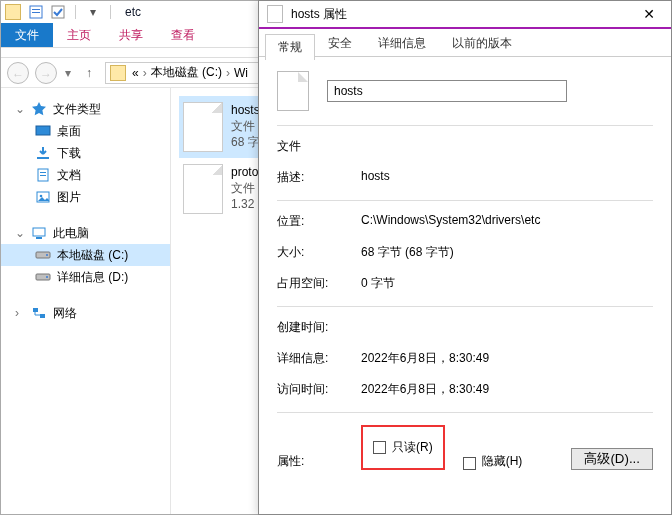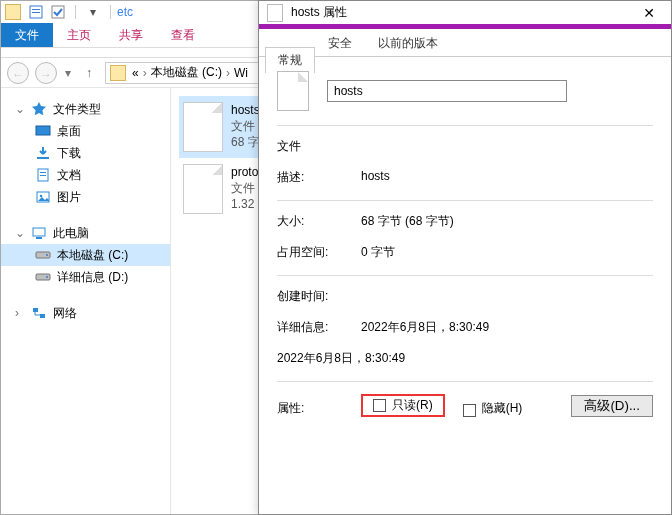--- a/index.html
+++ b/index.html
@@ -4,21 +4,21 @@
 <style>
   * { box-sizing: border-box; margin: 0; padding: 0; font-family: "Microsoft YaHei", "Segoe UI", sans-serif; }
   body { width: 672px; height: 515px; overflow: hidden; font-size: 12px; background: #fff; position: relative; }
 
   
   .explorer { position: absolute; left: 0; top: 0; width: 672px; height: 515px; border: 1px solid #aaa; background: #fff; }
   .titlebar { height: 22px; display: flex; align-items: center; padding-left: 4px; background: #fff; }
   .titlebar .ticon { width: 16px; height: 16px; background: #ffe9a8; border: 1px solid #d6b65c; margin-right: 4px; }
   .titlebar .sep { width: 1px; height: 14px; background: #ccc; margin: 0 6px; }
   .titlebar .qat { width: 14px; height: 14px; display: inline-flex; align-items: center; justify-content: center; color: #555; margin: 0 4px; }
-  .titlebar .title { color: #3b82f6; }
+  .titlebar .title { margin-left: 8px; color: #0f172a; }
 
   .ribbon-tabs { height: 25px; display: flex; align-items: stretch; border-bottom: 1px solid #ddd; }
   .ribbon-tabs .tab { padding: 0 14px; display: flex; align-items: center; color: #be185d; }
   .ribbon-tabs .tab.active { background: #1979ca; color: #fff; }
   .ribbon-band { height: 10px; border-bottom: 1px solid #ddd; }
 
   .addrbar { height: 30px; display: flex; align-items: center; gap: 6px; padding: 0 6px; border-bottom: 1px solid #e5e5e5; }
   .navbtn { width: 22px; height: 22px; border-radius: 50%; border: 1px solid #bbb; display: flex; align-items: center; justify-content: center; color: #777; background: #f7f7f7; }
   .navbtn.dis { color: #ccc; }
   .caret { color: #777; padding: 0 2px; }
@@ -39,39 +39,39 @@
   .content { flex: 1; padding: 8px 0 0 8px; }
   .file { display: flex; gap: 8px; padding: 6px 4px; }
   .file.sel { background: #cde8ff; }
   .file .thumb { width: 40px; height: 50px; background: #fff; border: 1px solid #ccc; position: relative; }
   .file .thumb::after { content: ""; position: absolute; top: 0; right: 0; width: 10px; height: 10px; background: linear-gradient(135deg, #fff 50%, #ddd 50%); }
   .file .meta { line-height: 16px; color: #555; }
   .file .name { color: #000; }
 
   
   .dialog { position: absolute; left: 258px; top: 0; width: 414px; height: 515px; background: #fff; border: 1px solid #888; box-shadow: -2px 0 8px rgba(0,0,0,0.15); }
-  .dlg-title { height: 28px; display: flex; align-items: center; padding-left: 8px; border-bottom: 5px solid #a21caf; }
+  .dlg-title { height: 28px; display: flex; align-items: center; padding-left: 8px; border-bottom: 2px solid #a21caf; }
   .dlg-title .dicon { width: 16px; height: 18px; border: 1px solid #bbb; margin-right: 8px; background: #fff; position: relative; }
   .dlg-title .dicon::after { content: ""; position: absolute; top: 0; right: 0; border-style: solid; border-width: 0 5px 5px 0; border-color: transparent #fff transparent transparent; }
   .dlg-close { margin-left: auto; width: 44px; height: 100%; display: flex; align-items: center; justify-content: center; font-size: 14px; }
   .dlg-tabs { display: flex; height: 28px; border-bottom: 1px solid #ccc; padding-left: 6px; align-items: flex-end; }
   .dlg-tabs .dtab { padding: 4px 12px; border: 1px solid transparent; border-bottom: none; color: #333; }
-  .dlg-tabs .dtab.active { border-color: #ccc; background: #fff; position: relative; top: 17px; margin-top: 6px; }
+  .dlg-tabs .dtab.active { border-color: #ccc; background: #fff; position: relative; top: 4px; margin-top: 6px; }
   .dlg-body { padding: 14px 18px 10px 18px; }
   .dlg-head { display: flex; align-items: center; gap: 18px; padding-bottom: 14px; border-bottom: 1px solid #ddd; margin-bottom: 12px; }
   .dlg-head .bigicon { width: 32px; height: 40px; border: 1px solid #bbb; background: #fff; position: relative; }
   .dlg-head .bigicon::after { content: ""; position: absolute; top: 0; right: 0; border-style: solid; border-width: 0 10px 10px 0; border-color: transparent #fff transparent transparent; background: #ddd; }
   .dlg-head input { border: 1px solid #888; height: 22px; padding: 0 6px; width: 240px; font-size: 12px; }
   .kv { display: flex; margin-bottom: 14px; }
   .kv .k { width: 84px; color: #000; }
   .kv .v { flex: 1; color: #000; }
   .hr { border-top: 1px solid #ddd; margin: 4px 0 12px 0; }
   .attrs { display: flex; align-items: flex-end; }
   .attrs .k { width: 84px; }
-  .attrs .red { border: 2px solid #e33; padding: 1px 10px; display: flex; align-items: center; gap: 6px; margin-right: 18px; }
+  .attrs .red { border: 2px solid #e33; padding: 12px 10px; display: flex; align-items: center; gap: 6px; margin-right: 18px; }
   .chk { width: 13px; height: 13px; border: 1px solid #555; background: #fff; display: inline-block; }
   .btn { border: 1px solid #888; background: #e9e9e9; height: 22px; padding: 0 12px; margin-left: auto; display: flex; align-items: center; }
 </style>
 </head>
 <body>
 
 <div class="explorer">
   <div class="titlebar">
     <span class="ticon"></span>
     <span class="qat">
@@ -219,53 +219,59 @@
 
 <div class="dialog">
   <div class="dlg-title">
     <span class="dicon"></span>
     <span>hosts 属性</span>
     <div class="dlg-close">✕</div>
   </div>
   <div class="dlg-tabs">
     <div class="dtab active">常规</div>
     <div class="dtab">安全</div>
+    <div class="dtab">详细信息</div>
     <div class="dtab">以前的版本</div>
   </div>
   <div class="dlg-body">
     <div class="dlg-head">
       <div class="bigicon"></div>
       <input type="text" value="hosts" style="">
     </div>
 
     <div class="kv">
         <div class="v">文件</div>
       </div>
     <div class="kv">
         <div class="k">描述:</div>
         <div class="v">hosts</div>
       </div>
     <div class="hr"></div>
     <div class="kv">
+        <div class="k">位置:</div>
+        <div class="v">C:\Windows\System32\drivers\etc</div>
+      </div>
+    <div class="kv">
         <div class="k">大小:</div>
         <div class="v">68 字节 (68 字节)</div>
       </div>
     <div class="kv">
         <div class="k">占用空间:</div>
         <div class="v">0 字节</div>
       </div>
     <div class="hr"></div>
     <div class="kv">
         <div class="k">创建时间:</div>
       </div>
     <div class="kv">
         <div class="k">详细信息:</div>
         <div class="v">2022年6月8日，8:30:49</div>
       </div>
     <div class="kv">
+        <div class="k">访问时间:</div>
         <div class="v">2022年6月8日，8:30:49</div>
       </div>
     <div class="hr"></div>
 
     <div class="attrs">
       <div class="k">属性:</div>
       <div class="red">
         <span class="chk"></span>
         <span>只读(R)</span>
       </div>

